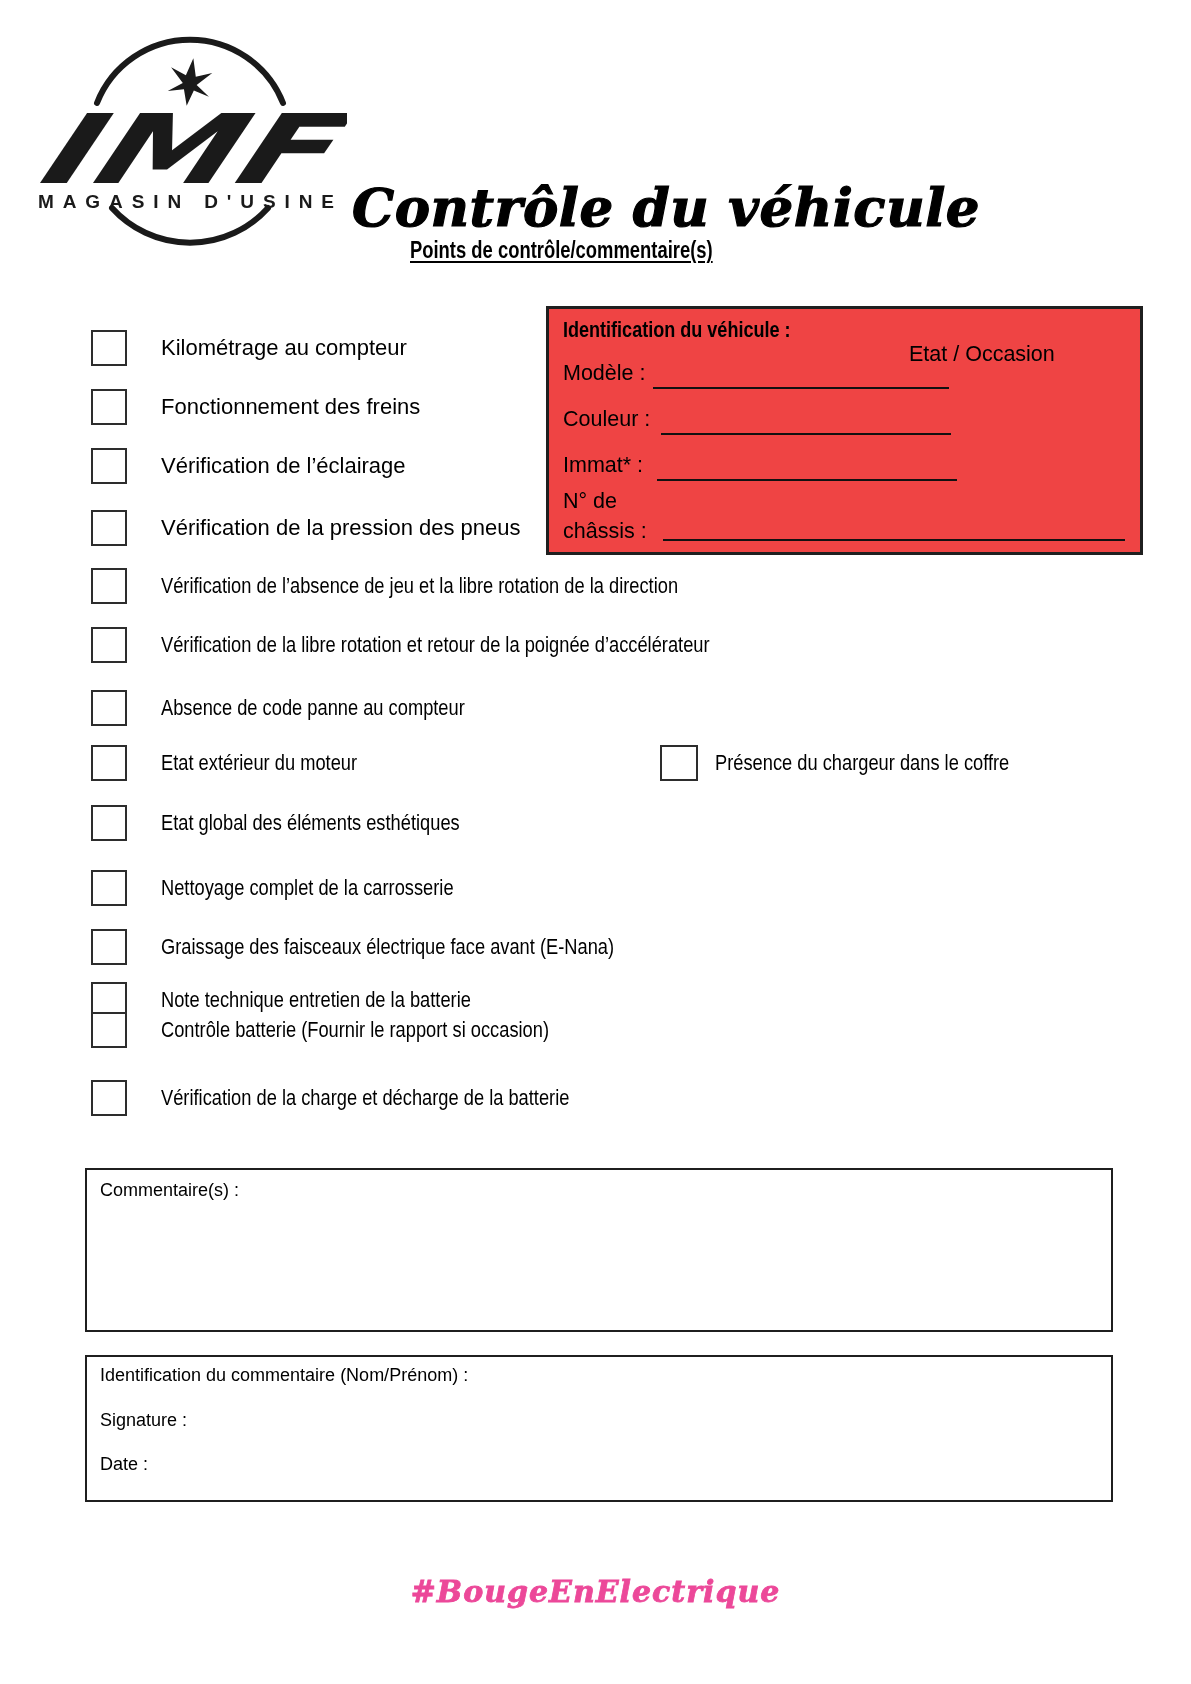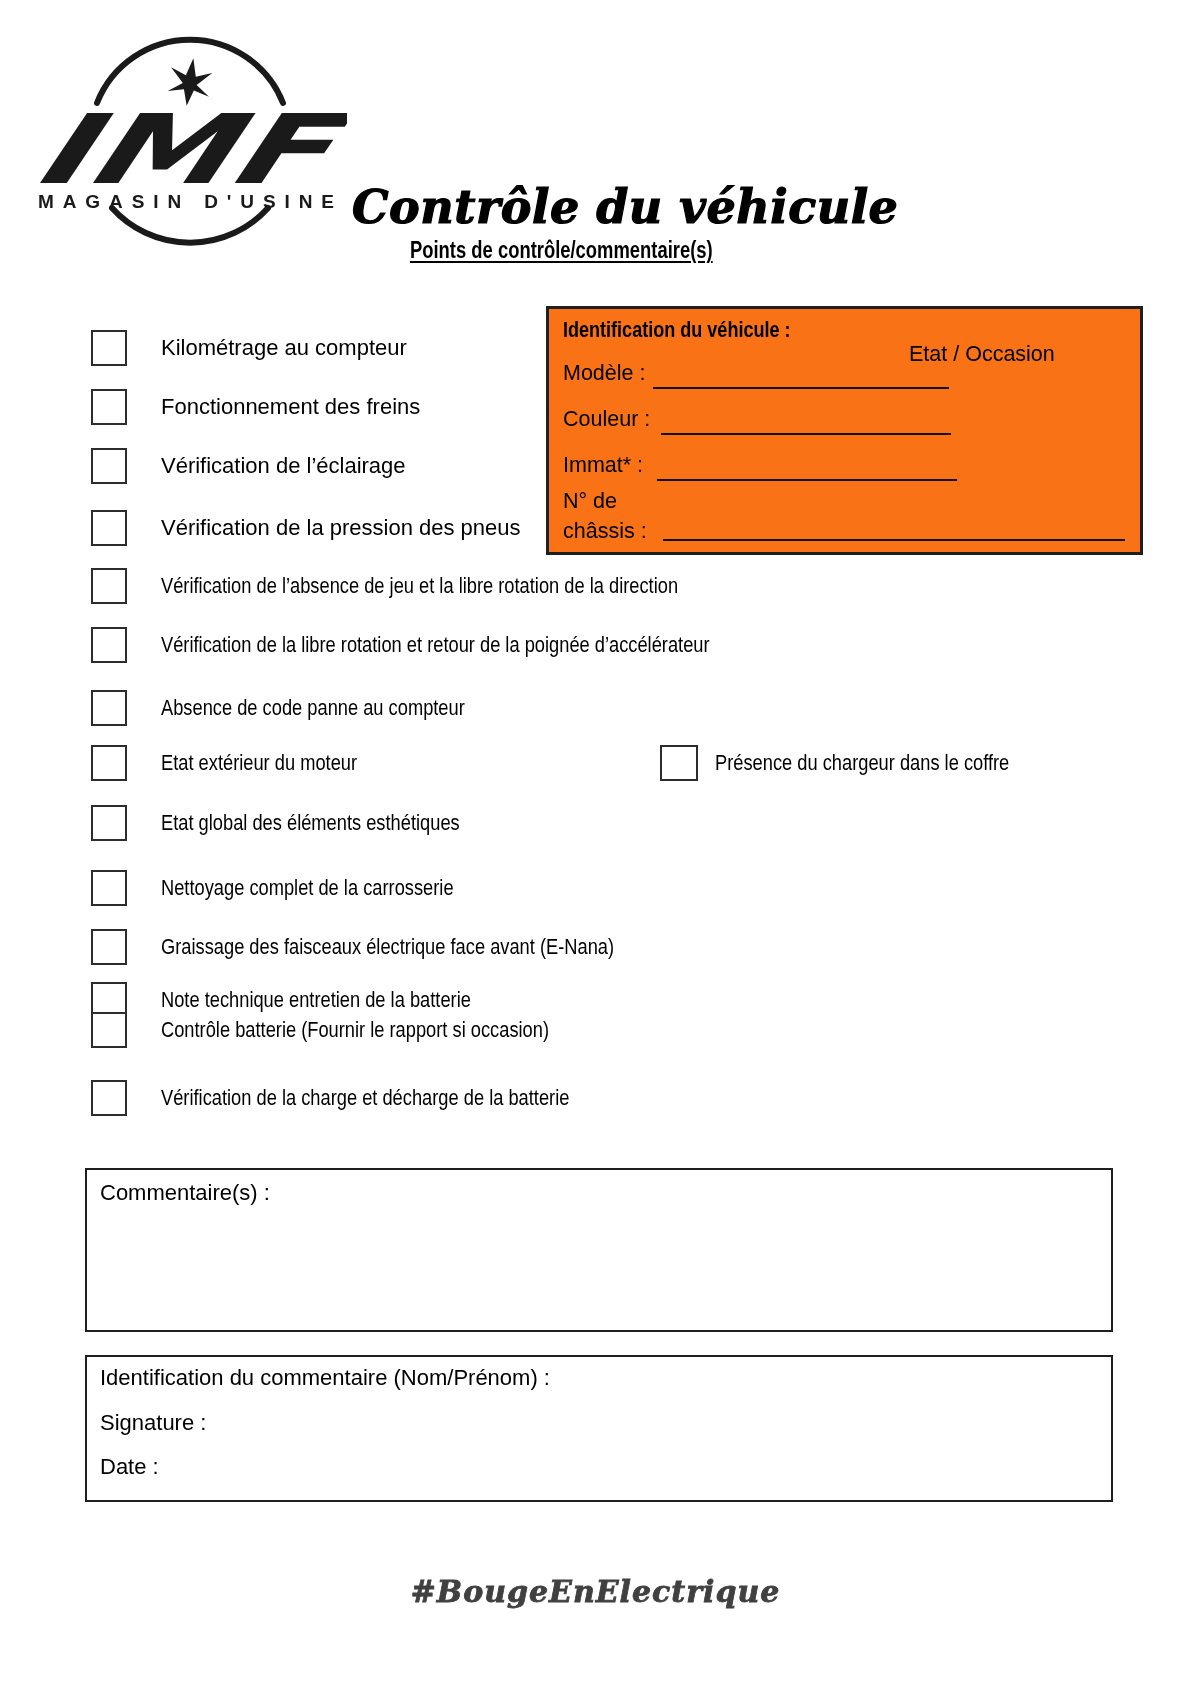--- a/index.html
+++ b/index.html
@@ -6,53 +6,53 @@
   body{font-family:"Liberation Sans","DejaVu Sans",sans-serif;color:#000;}
   .page{position:relative;width:1191px;height:1684px;background:#fff;overflow:hidden;}
 
   
   .logo{position:absolute;left:25px;top:36px;width:322px;height:212px;}
 
   
   .title{
     position:absolute;left:352px;top:183px;width:470px;
     font-family:"DejaVu Serif","Liberation Serif",serif;
-    font-style:italic;font-weight:800;font-size:46px;line-height:48px;
+    font-style:italic;font-weight:800;font-size:53px;line-height:48px;
     letter-spacing:0.5px;white-space:nowrap;
     -webkit-text-stroke:1.2px #000;
   }
   .subtitle{
     position:absolute;left:410px;top:237px;
     font-weight:bold;font-size:23px;white-space:nowrap;
     display:inline-block;transform:scaleX(0.80);transform-origin:left center;
     text-decoration:underline;text-decoration-thickness:2px;text-underline-offset:3px;
   }
 
   
   .idbox{position:absolute;left:546px;top:306px;width:597px;height:249px;
-    border:3px solid #1f1f1f;box-sizing:border-box;background:#f97316;}
+    border:3px solid #1f1f1f;box-sizing:border-box;background:#ef4444;}
   .idbox-title{position:absolute;left:14px;top:8px;font-weight:bold;font-size:22px;
     display:inline-block;transform:scaleX(0.82);transform-origin:left center;white-space:nowrap;}
   .neuf{position:absolute;left:360px;top:33px;font-size:21.5px;white-space:nowrap;}
   .fld{position:absolute;font-size:21.5px;white-space:nowrap;}
   .fline{position:absolute;border-bottom:2px solid #111;height:18px;}
 
   
   .row{position:absolute;left:73px;display:flex;align-items:center;padding-left:18px;}
   .cb{width:36px;height:36px;border:2.5px solid #2d2d2d;box-sizing:border-box;background:#fff;flex:0 0 auto;}
   .lbl{margin-left:34px;line-height:36px;white-space:nowrap;}
   .wide{font-size:22px;}
   .narrow{font-size:21.5px;display:inline-block;transform:scaleX(0.85);transform-origin:left center;}
   .siderow{position:absolute;left:660px;display:flex;align-items:flex-end;}
   .siderow .lbl{margin-left:17px;}
 
   
   .bigbox{position:absolute;left:85px;width:1028px;border:2.5px solid #1f1f1f;
     box-sizing:border-box;background:#fff;}
-  .bigbox .boxlabel{position:absolute;left:13px;font-size:22px;white-space:nowrap;}
+  .bigbox .boxlabel{position:absolute;left:13px;font-size:18px;white-space:nowrap;}
 
   
   .hashtag{
     position:absolute;left:0;top:1574px;width:1191px;text-align:center;
     font-family:"DejaVu Serif","Liberation Serif",serif;
     font-style:italic;font-weight:800;font-size:30px;letter-spacing:1px;
     -webkit-text-stroke:0.8px currentColor;
   }
 </style>
 </head>
@@ -163,15 +163,15 @@
   <div class="bigbox" style="top:1168px;height:164px">
     <span class="boxlabel" style="top:10px">Commentaire(s) :</span>
   </div>
 
   <div class="bigbox" style="top:1355px;height:147px">
     <span class="boxlabel" style="top:8px">Identification du commentaire (Nom/Prénom) :</span>
     <span class="boxlabel" style="top:53px">Signature :</span>
     <span class="boxlabel" style="top:97px">Date :</span>
   </div>
 
-  <div class="hashtag" style="color:#404040">#BougeEnElectrique</div>
+  <div class="hashtag" style="color:#ec4899">#BougeEnElectrique</div>
 
 </div>
 
 </body></html>

